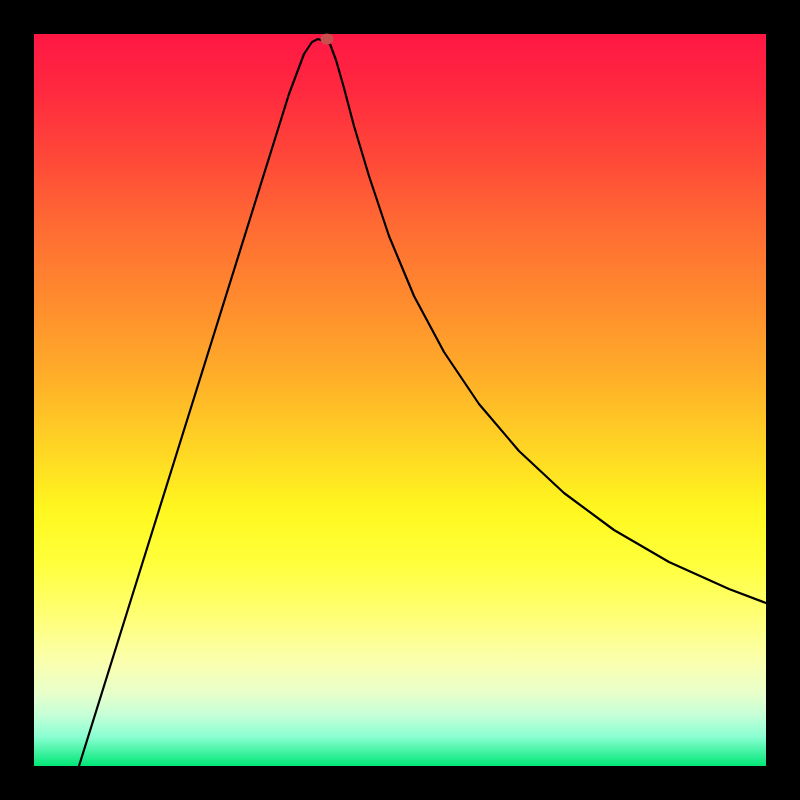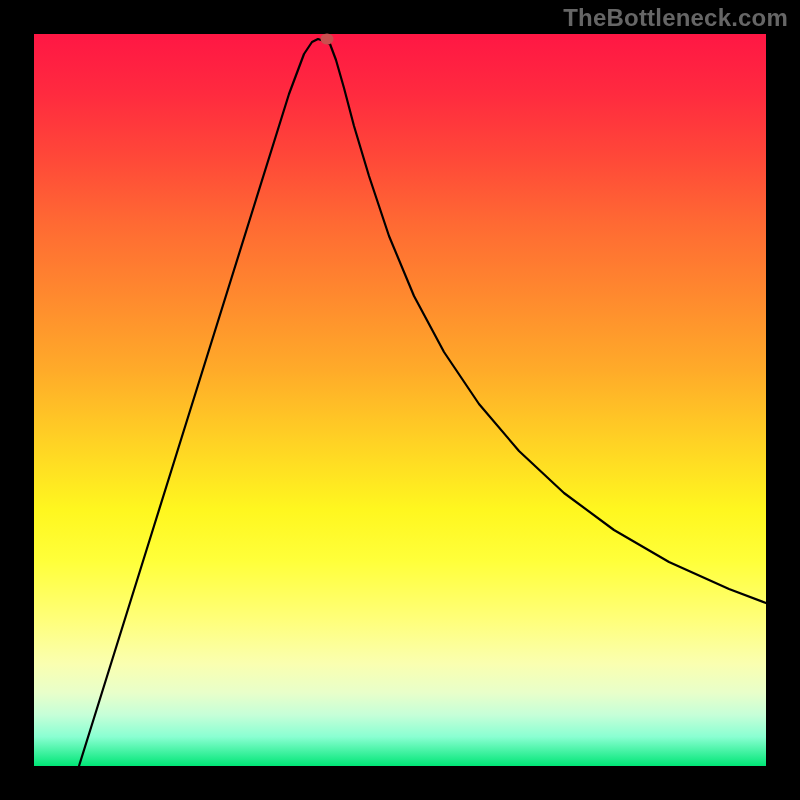--- a/index.html
+++ b/index.html
@@ -66,19 +66,18 @@
     height: 11px;
     background: #c94f4f;
     border-radius: 50%;
     transform: translate(-50%, -50%);
   }
 </style>
 </head>
 <body>
 
 <div class="outer">
-  <div class="watermark">TheBottleneck.com</div>
   <div class="plot-bg"></div>
   <svg class="curve" viewBox="0 0 732 732" preserveAspectRatio="none">
     <path id="curve-path" d="M 45 732.0 L 60 684.0 L 80 620.0 L 100 556.0 L 120 492.0 L 140 428.0 L 160 364.0 L 180 300.0 L 200 236.0 L 220 172.0 L 240 108.0 L 255 60.0 L 270 20.0 L 278 8.0 L 284 5.0 L 290 7.0 L 296 10.0 L 302 26.0 L 310 54.0 L 320 92.0 L 335 142.0 L 355 202.0 L 380 262.0 L 410 318.0 L 445 370.0 L 485 417.0 L 530 459.0 L 580 496.0 L 635 528.0 L 695 555.0 L 732 569.0"></path>
   </svg>
   <div class="marker" id="marker" style="left: 327px; top: 39px;"></div>
 </div>
 
 </body></html>

